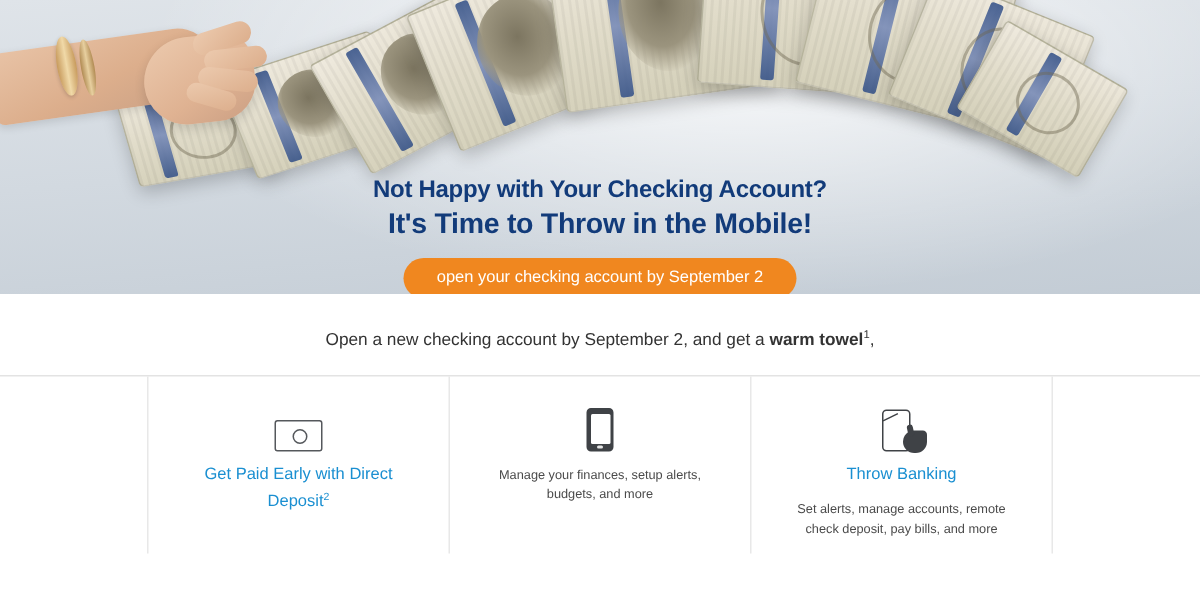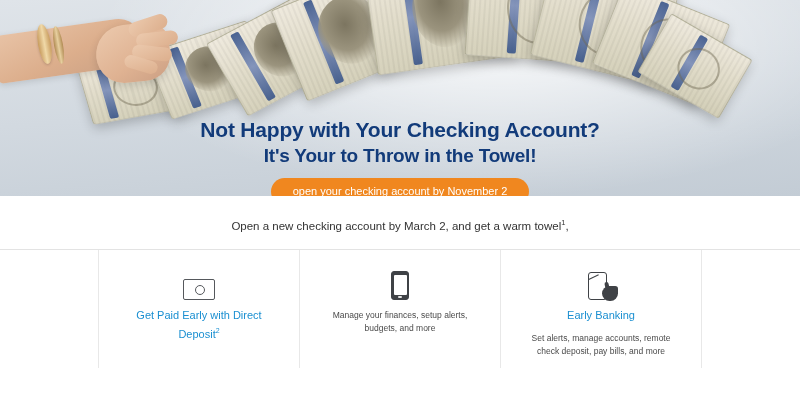--- a/index.html
+++ b/index.html
@@ -133,21 +133,21 @@
   .hero-text {
     position: absolute;
     left: 0;
     right: 0;
     top: 118px;
     text-align: center;
     z-index: 5;
   }
   .hero-line1 {
     color: #123b7a;
-    font-size: 21px;
+    font-size: 16px;
     font-weight: bold;
     letter-spacing: -0.2px;
   }
   .hero-line2 {
     color: #123b7a;
     font-size: 19px;
     font-weight: bold;
     margin-top: 3px;
     letter-spacing: -0.2px;
   }
@@ -170,21 +170,21 @@
     width: 800px;
     background: #ffffff;
   }
   .subhead {
     text-align: center;
     padding-top: 18px;
     color: #333333;
     font-size: 11.5px;
     line-height: 17px;
   }
-  .subhead .b { font-weight: normal; }
+  .subhead .b { font-weight: bold; }
   .subhead sup { font-size: 7.5px; }
 
   .benefits-title {
     text-align: center;
     margin-top: 16px;
     color: #1a8fd1;
     font-size: 13.5px;
     font-weight: bold;
   }
 
@@ -362,30 +362,30 @@
     <div class="bracelet"></div>
     <div class="bracelet2"></div>
     <div class="hand"></div>
     <div class="finger f1"></div>
     <div class="finger f2"></div>
     <div class="finger f3"></div>
     <div class="finger f4"></div>
 
     <div class="hero-text">
       <div class="hero-line1">Not Happy with Your Checking Account?</div>
-      <div class="hero-line2">It's Your to Throw in the Towel!</div>
-      <button class="cta">open your checking account by November 2</button>
+      <div class="hero-line2">It's Time to Throw in the Mobile!</div>
+      <button class="cta">open your checking account by September 2</button>
     </div>
   </div>
 
   <div class="content">
 
     <div class="subhead">
       <div>
-        <span>Open a new checking account by March 2, and get a </span><span class="b">warm towel</span><sup>1</sup><span>,</span>
+        <span>Open a new checking account by September 2, and get a </span><span class="b">warm towel</span><sup>1</sup><span>,</span>
       </div>
     </div>
 
 
     <div class="divider"></div>
 
     <div class="cols">
 
       <div class="edge-col"></div>
 
@@ -404,21 +404,21 @@
         <div class="col-desc">Manage your finances, setup alerts, budgets, and more</div>
       </div>
 
       <div class="col">
         <div class="icon-wrap">
           <div class="icon-mobile-bank">
             <div class="dev"></div>
             <div class="hand2"></div>
           </div>
         </div>
-        <div class="col-title">Early Banking</div>
+        <div class="col-title">Throw Banking</div>
         <div class="col-desc">Set alerts, manage accounts, remote check deposit, pay bills, and more</div>
       </div>
 
       <div class="edge-col-right"></div>
     </div>
 
   </div>
 </div>
 
 </body></html>

